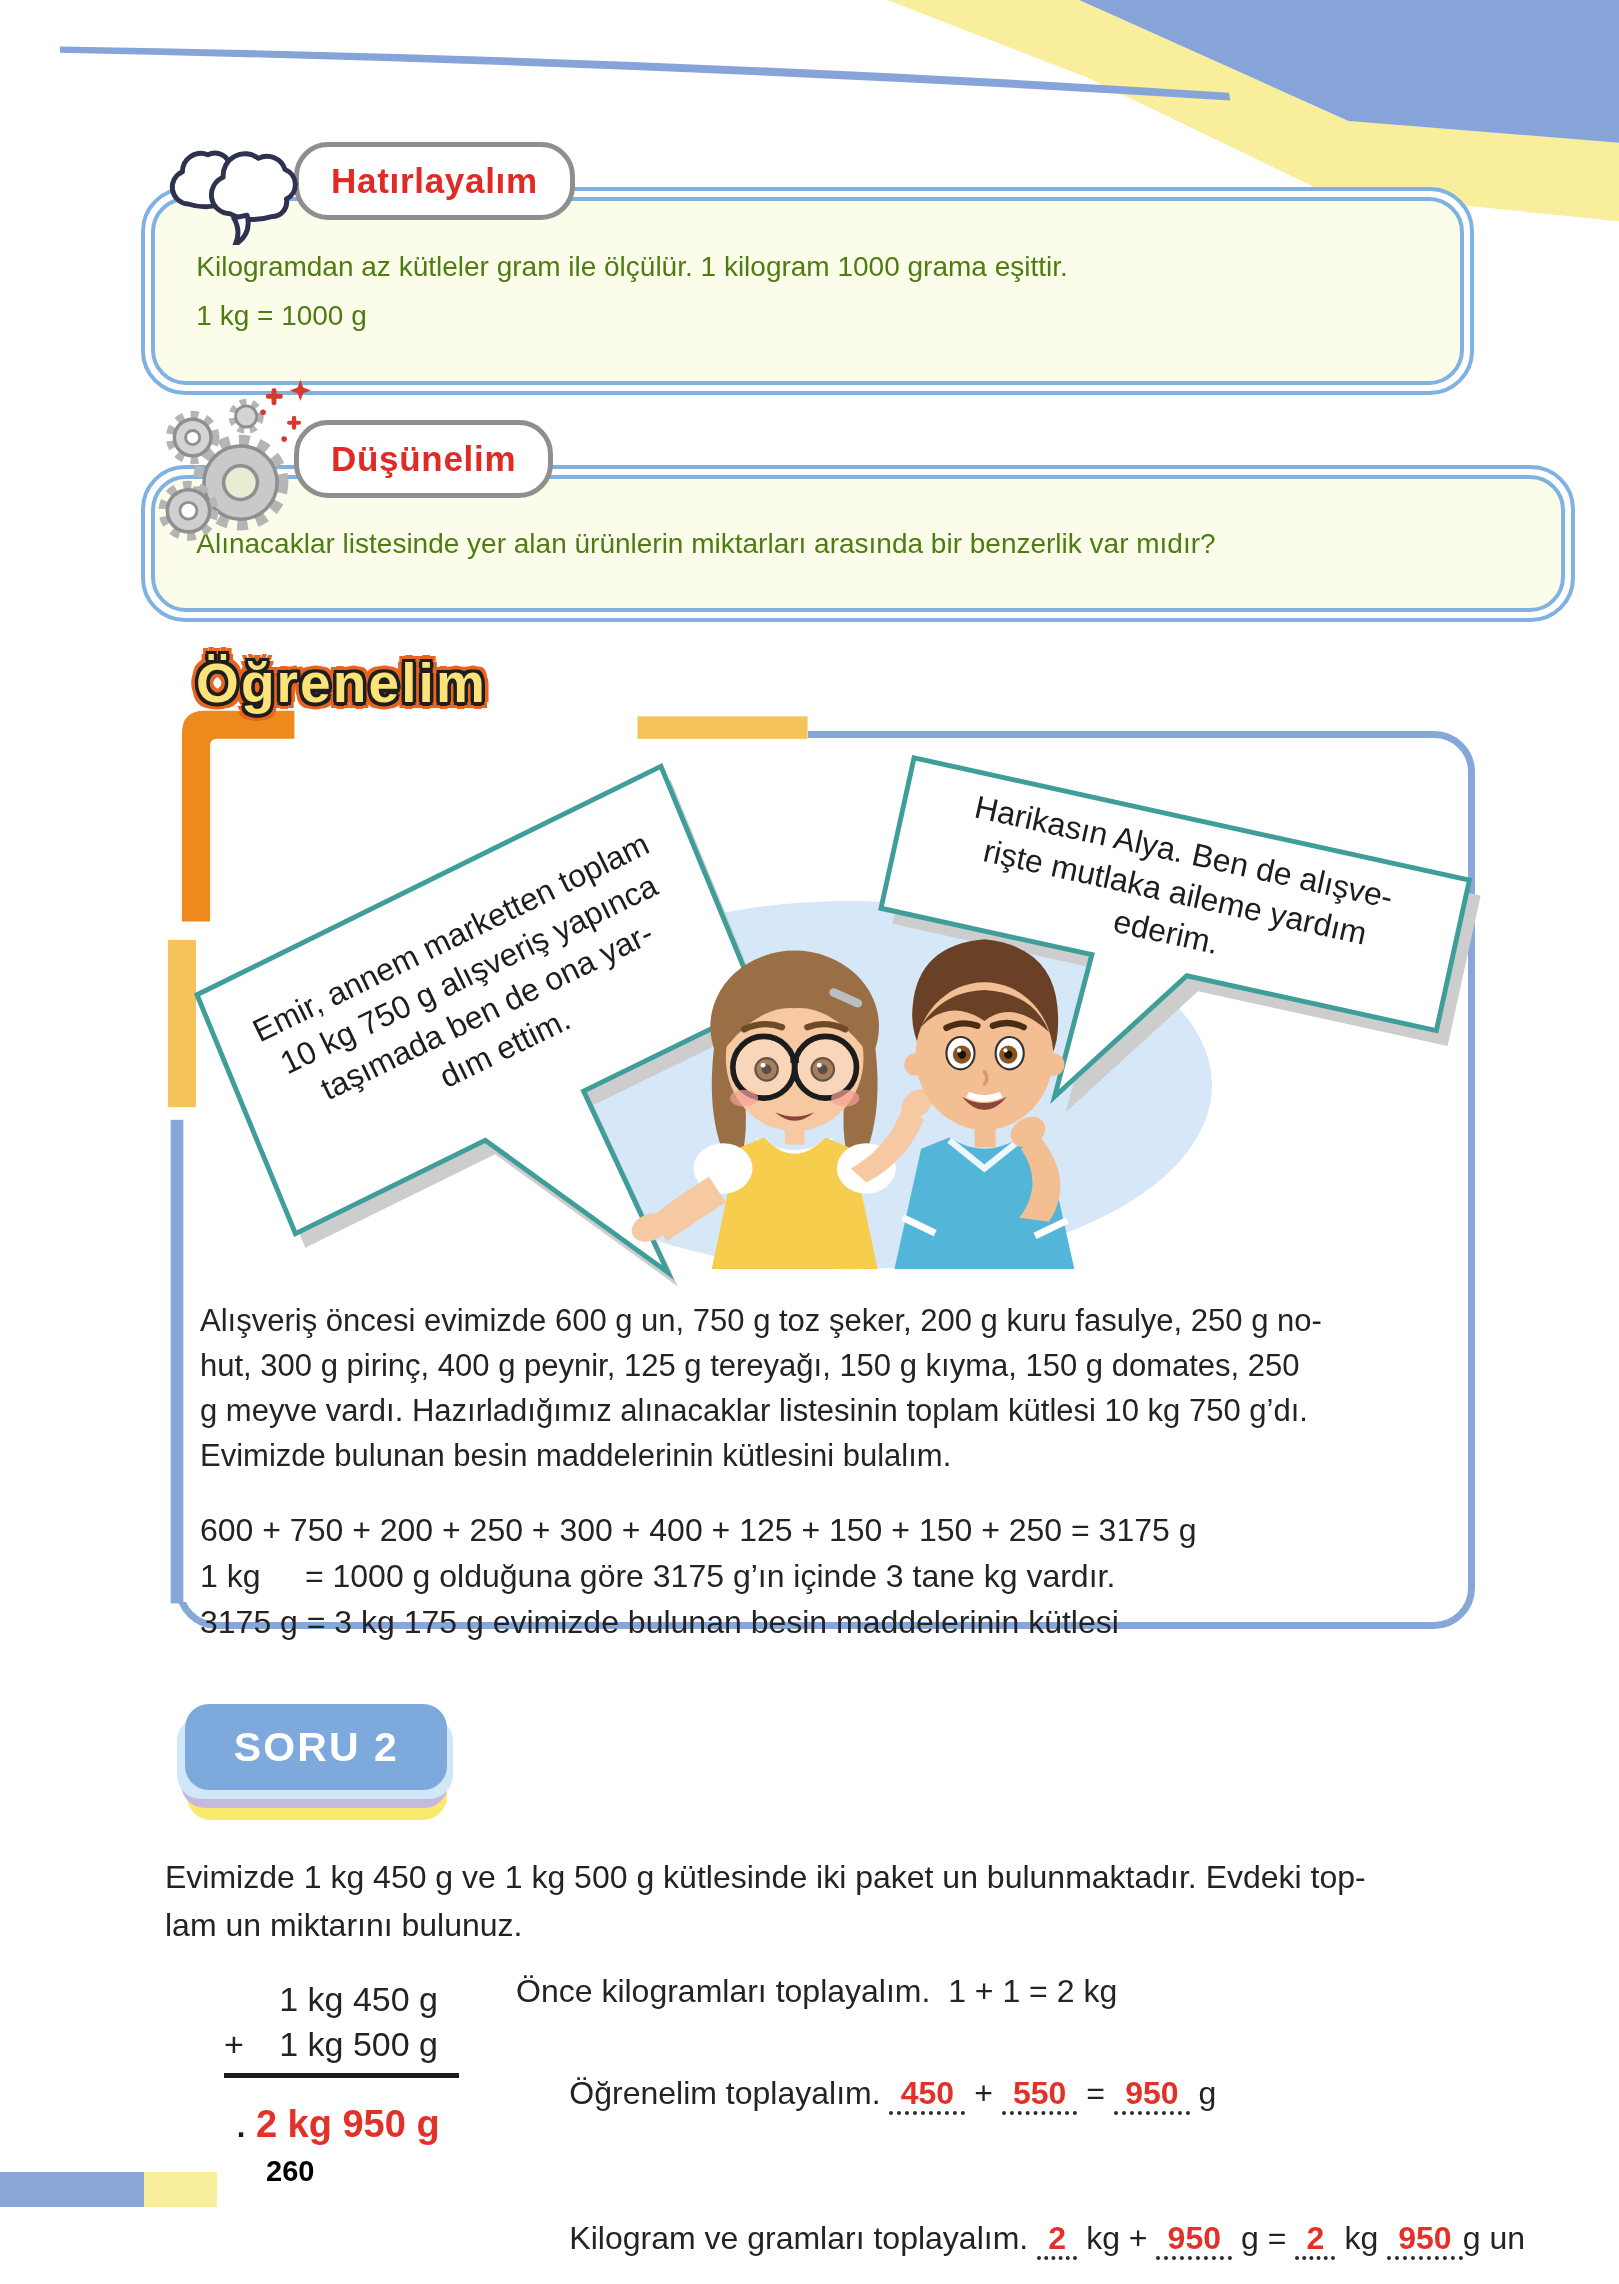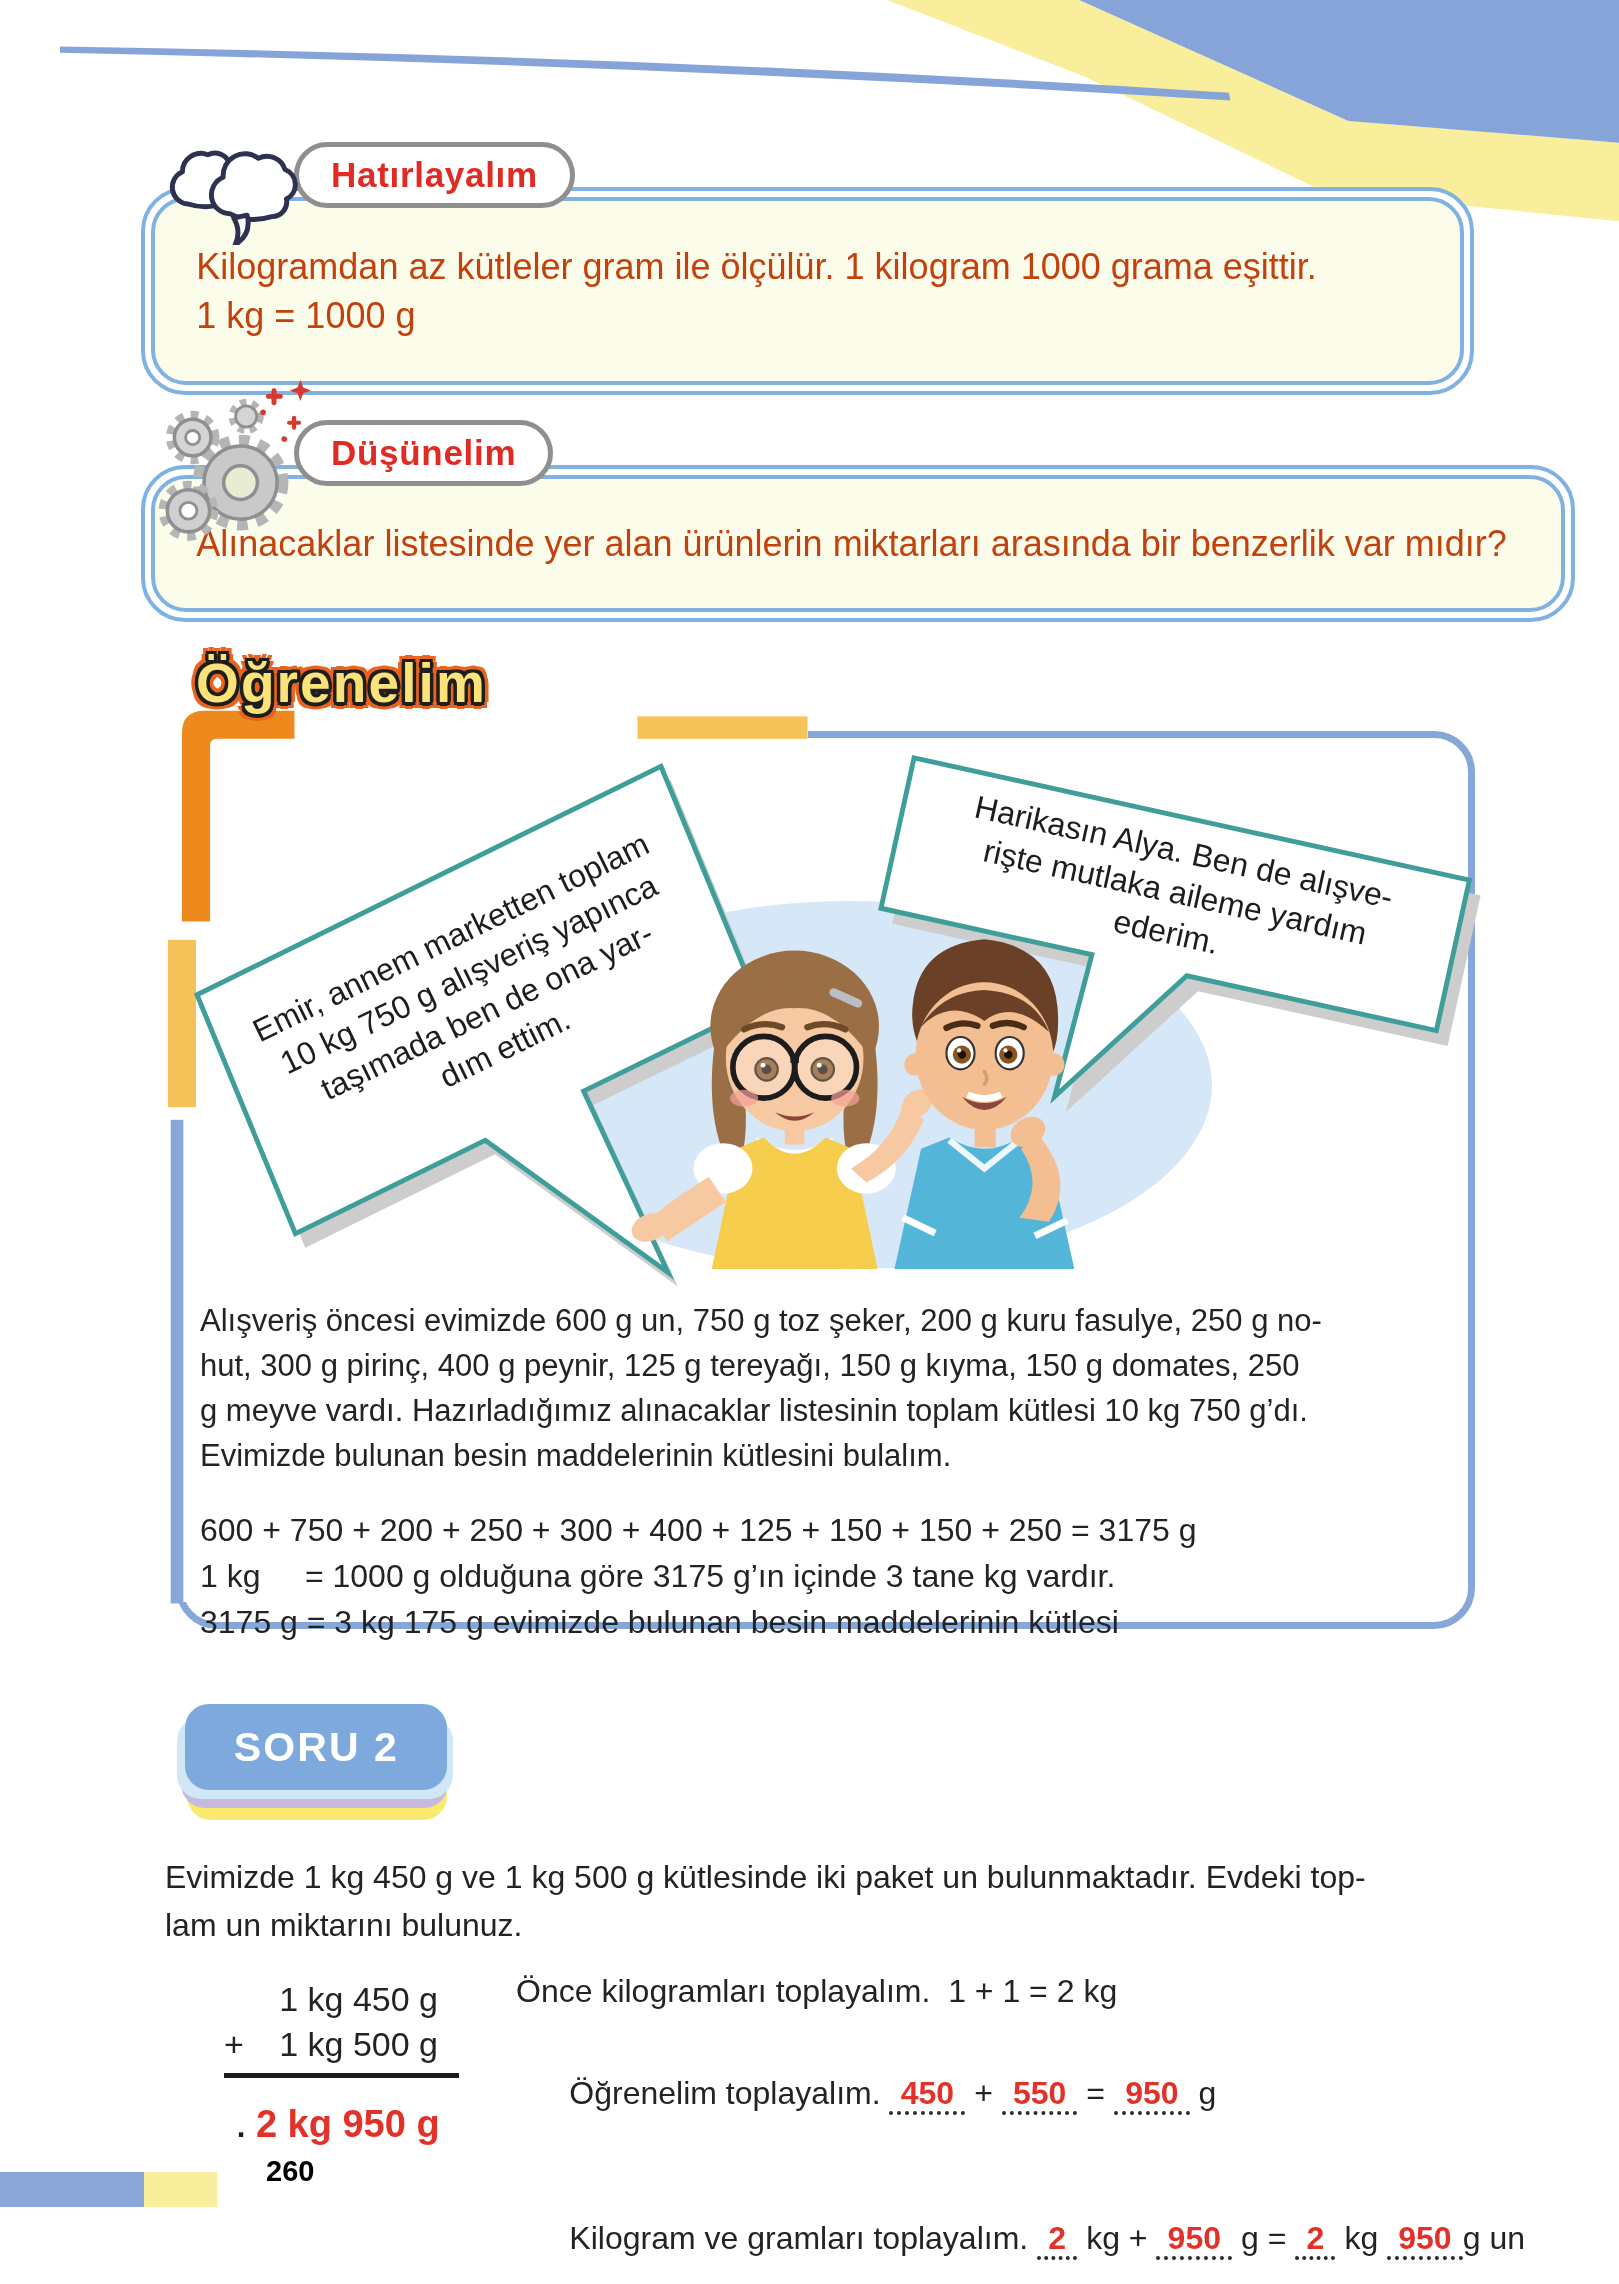--- a/index.html
+++ b/index.html
@@ -5,23 +5,23 @@
   html,body{margin:0;padding:0;background:#fff;}
   #page{position:relative;width:1620px;height:2284px;background:#ffffff;overflow:hidden;
         font-family:"Liberation Sans",sans-serif;color:#232323;}
   svg{display:block;}
   .abs{position:absolute;}
 
   
   .info-box{position:absolute;box-sizing:border-box;border:4.2px solid #7fb2e0;border-radius:44px;background:#fff;}
   .info-box-inner{box-sizing:border-box;margin:6.3px;height:calc(100% - 12.7px);border:4.2px solid #7fb2e0;
                   border-radius:35px;background:#fcfceb;display:flex;align-items:center;padding:0 41px;}
-  .info-text{font-size:36px;line-height:49px;white-space:pre-line;color:#c2410c;}
-
-  .pill{position:absolute;box-sizing:border-box;height:66px;padding:12px 32px;background:#ffffff;
+  .info-text{font-size:28px;line-height:49px;white-space:pre-line;color:#4d7c0f;}
+
+  .pill{position:absolute;box-sizing:border-box;height:78px;padding:12px 32px;background:#ffffff;
         border:5.6px solid #8f8f8f;border-radius:34px;display:flex;align-items:center;
         font-size:35px;font-weight:bold;color:#df2b24;letter-spacing:0.7px;}
 
   
   #learn-box{position:absolute;left:176px;top:731px;width:1285px;height:884px;box-sizing:content-box;
              border:7.7px solid #85a8d8;border-radius:41px;background:#ffffff;}
   .mask{position:absolute;background:#ffffff;}
   #learn-logo{position:absolute;left:196px;top:651px;font-size:55px;font-weight:bold;letter-spacing:2.1px;
     color:#fbe37a;
     text-shadow:

